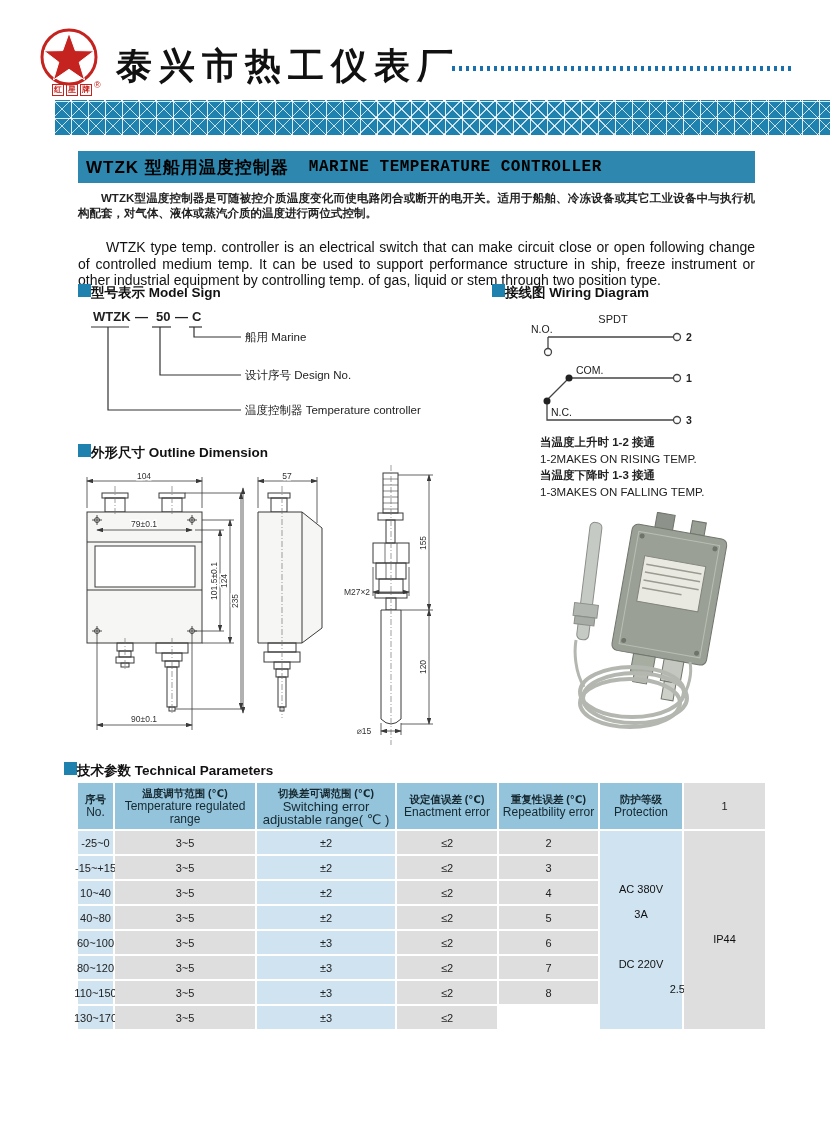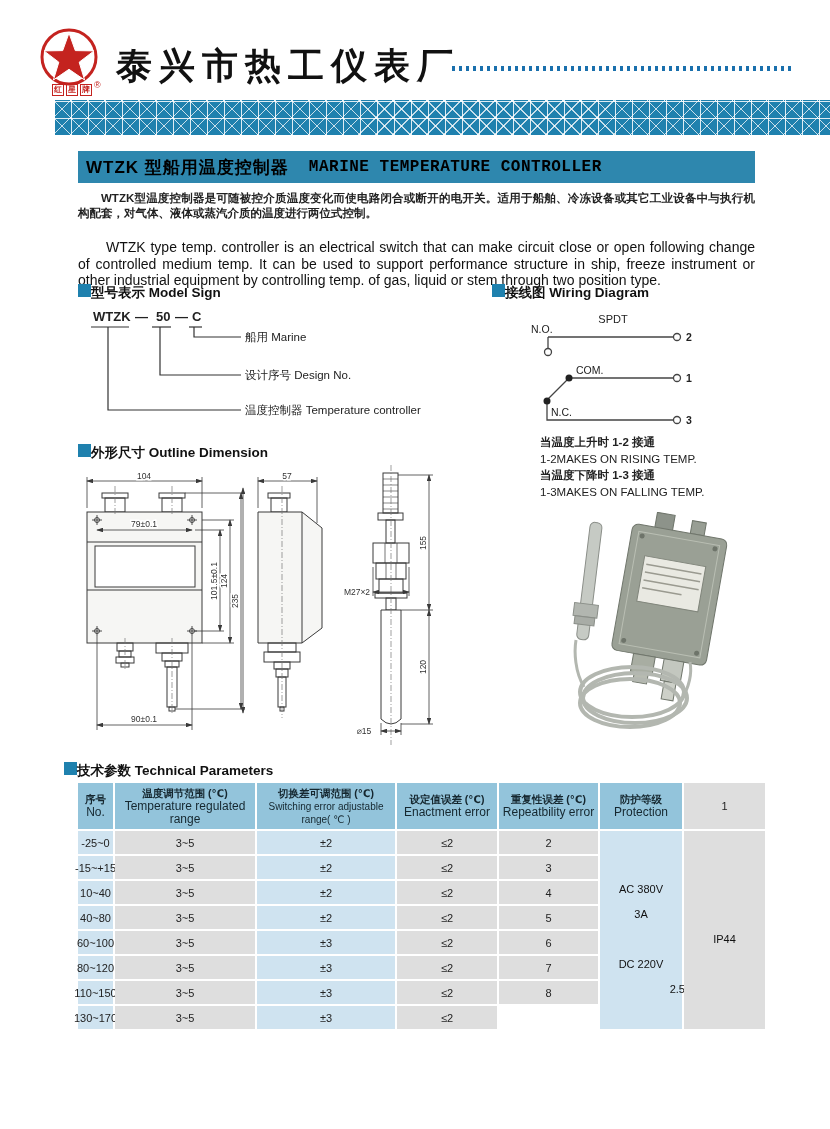--- a/index.html
+++ b/index.html
@@ -40,21 +40,21 @@
   .halo{stroke:#fff;stroke-width:3px;paint-order:stroke;fill:#333;}
   .notes{position:absolute;left:540px;top:434px;font-size:11.5px;line-height:16.5px;font-weight:bold;color:#222;white-space:nowrap;}
   .notes .en{font-weight:normal;}
   
   .ptable{position:absolute;left:78px;top:783px;display:grid;
     grid-template-columns:35px 140px 138px 100px 99px 82px 81px;
     grid-template-rows:46px repeat(8,23px);gap:2px;}
   .ptable div{display:flex;flex-direction:column;align-items:center;justify-content:center;}
   .th{background:#93c4db;font-size:10.5px;font-weight:bold;text-align:center;line-height:13px;color:#15272f;}
   .th .en{font-weight:normal;font-size:12px;}
-  .th-sm .en{font-size:10px;}
+  .th-sm .en{font-size:13px;}
   .td{font-size:11px;color:#222;}
   .c-gray{background:#dedede;}
   .c-blue{background:#cfe3f0;}
   .cell-contact{grid-column:6;grid-row:2/10;position:relative;background:#cfe3f0;}
   .cell-prot{grid-column:7;grid-row:2/10;position:relative;background:#dedede;}
   .mtext{position:absolute;left:0;width:100%;text-align:center;font-size:11px;}
 </style>
 </head>
 <body>
 

